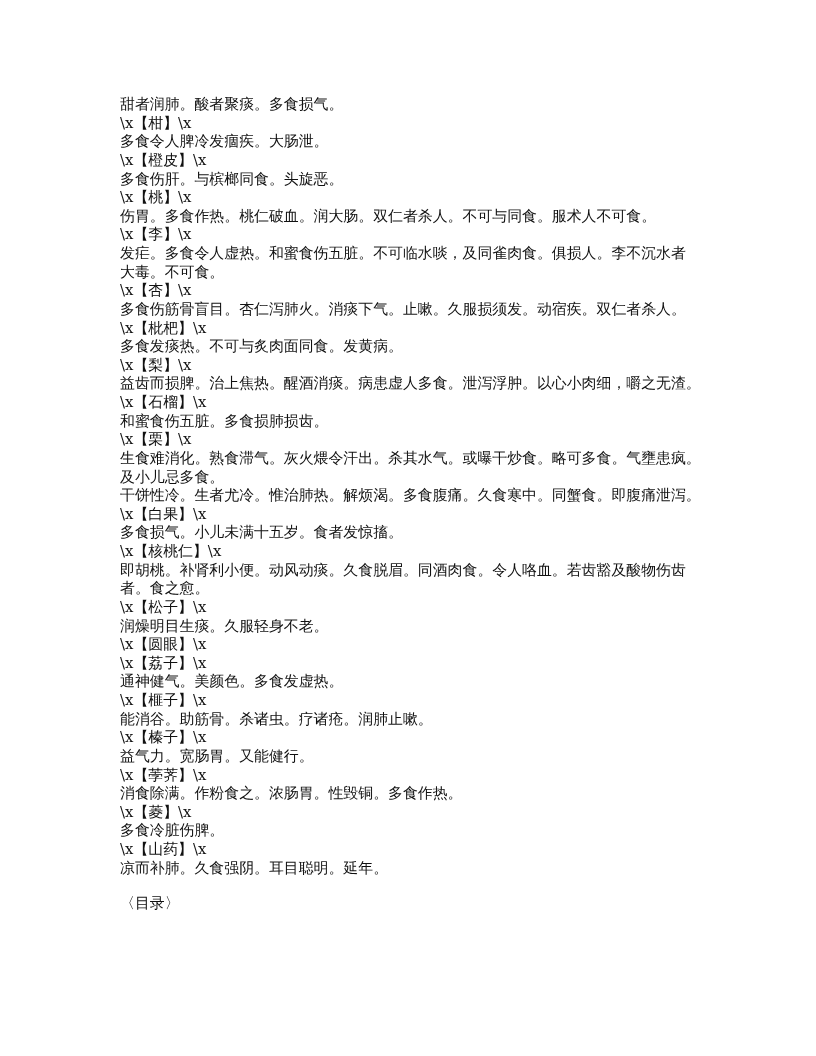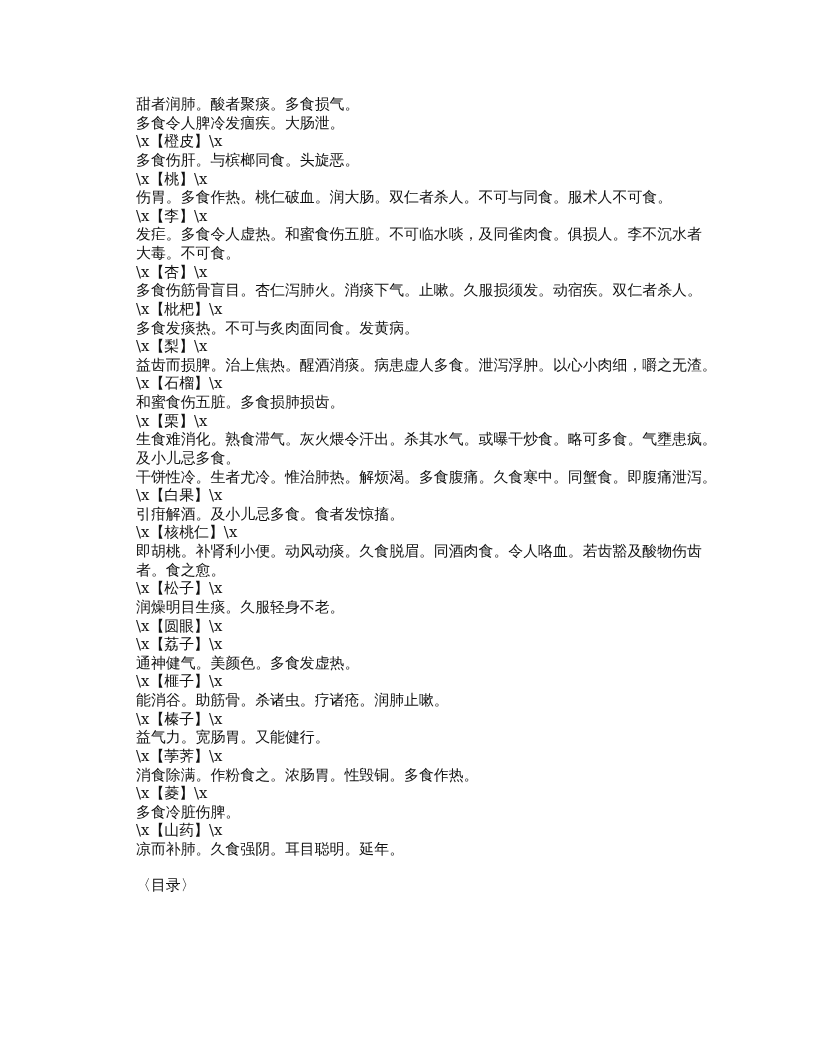--- a/index.html
+++ b/index.html
@@ -1,35 +1,36 @@
 <!DOCTYPE html>
 <html><head>
 <meta charset="utf-8">
 <style>
   html, body { margin: 0; padding: 0; background: #ffffff; }
   body { width: 816px; height: 1056px; position: relative; overflow: hidden; }
   .page {
     position: absolute;
-    left: 136px;
+    left: 120px;
     top: 95px;
     width: 570px;
     font-family: "DejaVu Serif", "Liberation Serif", serif;
     font-size: 14.9px;
     line-height: 18.63px;
     color: #111111;
   }
   .line { display: block; white-space: nowrap; margin: 0; }
   .gap { height: 17px; }
 </style>
 </head>
 <body>
 
 <div class="page">
   <span class="line">甜者润肺。酸者聚痰。多食损气。</span>
 
+  <span class="line">\x【柑】\x</span>
   <span class="line">多食令人脾冷发痼疾。大肠泄。</span>
 
   <span class="line">\x【橙皮】\x</span>
   <span class="line">多食伤肝。与槟榔同食。头旋恶。</span>
 
   <span class="line">\x【桃】\x</span>
   <span class="line">伤胃。多食作热。桃仁破血。润大肠。双仁者杀人。不可与同食。服术人不可食。</span>
 
   <span class="line">\x【李】\x</span>
   <span class="line">发疟。多食令人虚热。和蜜食伤五脏。不可临水啖，及同雀肉食。俱损人。李不沉水者</span>
@@ -47,21 +48,21 @@
   <span class="line">\x【石榴】\x</span>
   <span class="line">和蜜食伤五脏。多食损肺损齿。</span>
 
   <span class="line">\x【栗】\x</span>
   <span class="line">生食难消化。熟食滞气。灰火煨令汗出。杀其水气。或曝干炒食。略可多食。气壅患疯。</span>
   <span class="line">及小儿忌多食。</span>
 
   <span class="line">干饼性冷。生者尤冷。惟治肺热。解烦渴。多食腹痛。久食寒中。同蟹食。即腹痛泄泻。</span>
 
   <span class="line">\x【白果】\x</span>
-  <span class="line">引疳解酒。及小儿忌多食。食者发惊搐。</span>
+  <span class="line">多食损气。小儿未满十五岁。食者发惊搐。</span>
 
   <span class="line">\x【核桃仁】\x</span>
   <span class="line">即胡桃。补肾利小便。动风动痰。久食脱眉。同酒肉食。令人咯血。若齿豁及酸物伤齿</span>
   <span class="line">者。食之愈。</span>
 
   <span class="line">\x【松子】\x</span>
   <span class="line">润燥明目生痰。久服轻身不老。</span>
 
   <span class="line">\x【圆眼】\x</span>
 

